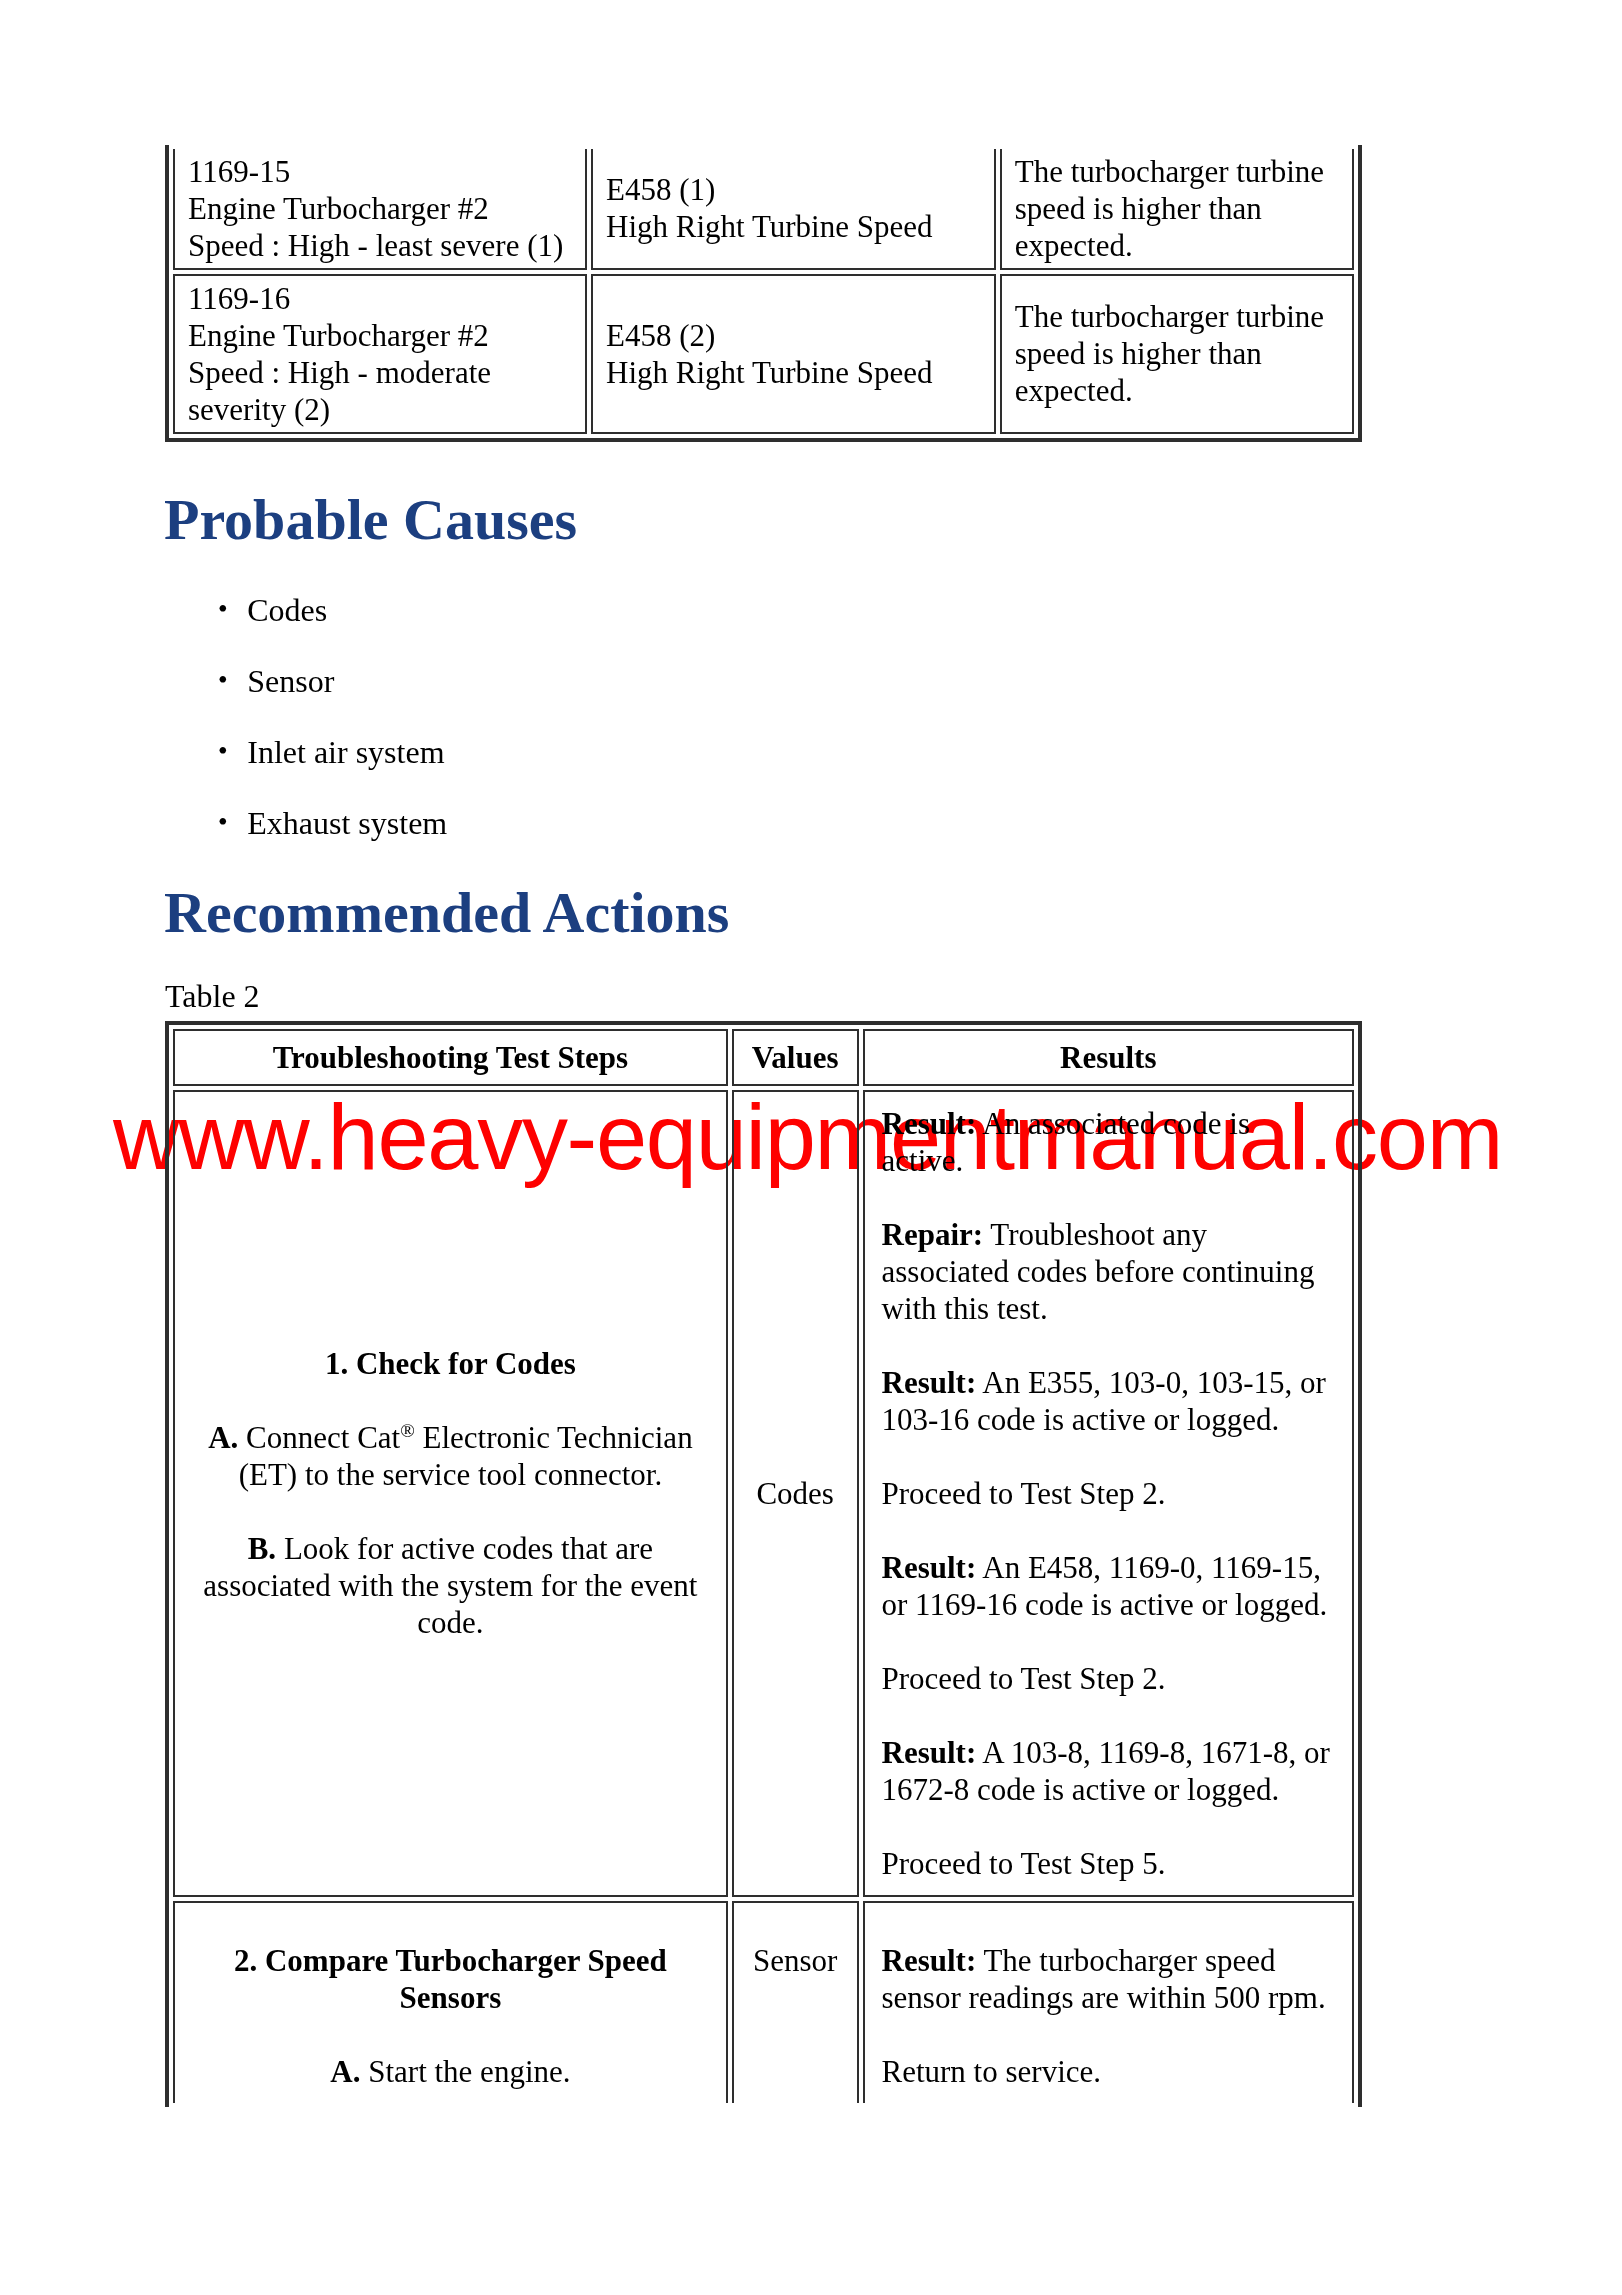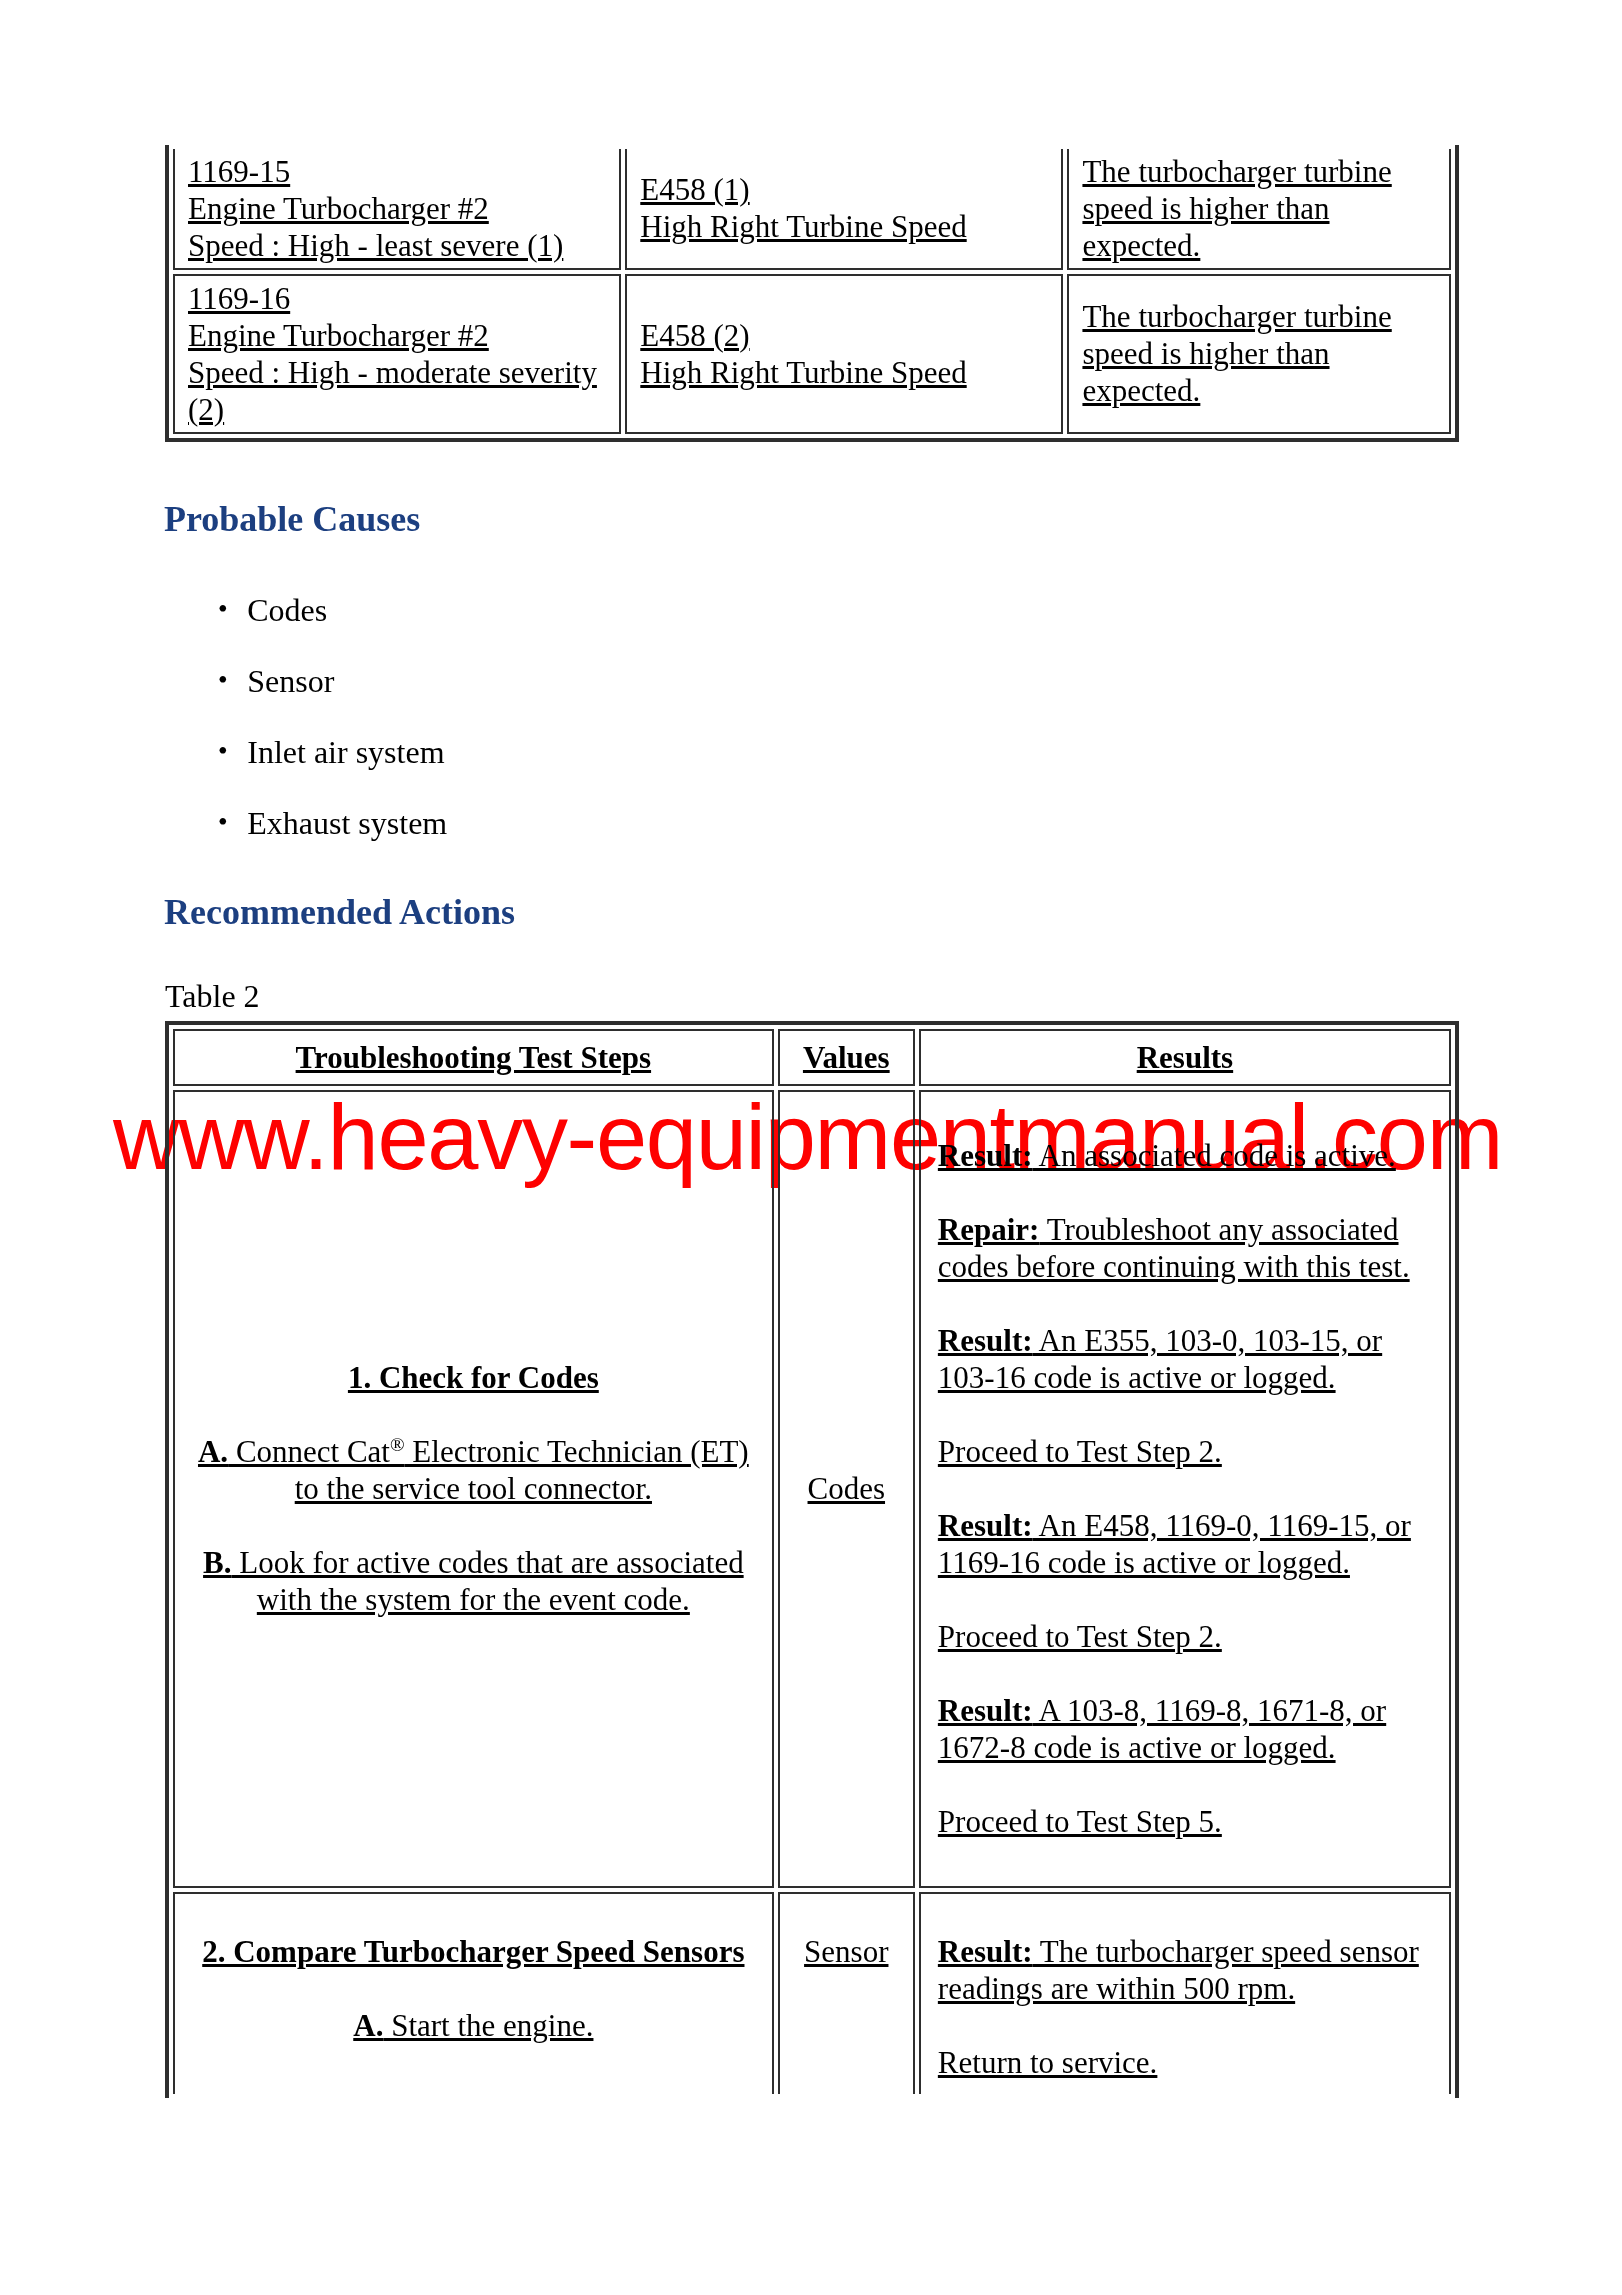--- a/index.html
+++ b/index.html
@@ -20,21 +20,21 @@
   #watermark{
     position:absolute;z-index:1;left:113px;top:1085px;
     font-family:"Liberation Sans", sans-serif;
     font-size:92px;letter-spacing:-1.3px;white-space:nowrap;
     color:var(--watermark-color);font-weight:400;
   }
   
   table.manual{
     border-collapse:separate;border-spacing:4.6px;
     border:4.6px solid var(--border-color);
-    width:1294px;table-layout:fixed;text-decoration:underline;
+    width:1197px;table-layout:fixed;
   }
   table.manual td{
     border:2.6px solid var(--border-color);
     font-size:31px;line-height:37px;
     padding:3.9px 13px;vertical-align:middle;text-align:left;
     overflow:hidden;
   }
   
   #code-table{border-top:none;}
   #code-table tr.first td{border-top:none;}
@@ -48,21 +48,21 @@
   #actions-table td p:first-child{margin-top:0;}
   #actions-table td p:last-child{margin-bottom:0;}
   #actions-table tr.main td{height:798px;}
   #actions-table tr.cut td{height:151px;vertical-align:top;padding-top:39px;}
   #actions-table td.values{text-align:center;}
   #actions-table td.steps{padding:13px 17px;text-align:center;}
   #actions-table td.results{padding:13px 17px;}
   sup{font-size:0.62em;line-height:0;}
   
   .h2{
-    font-size:36px;font-weight:bold;color:var(--heading-color);
+    font-size:58px;font-weight:bold;color:var(--heading-color);
     line-height:55px;white-space:nowrap;
   }
   #causes-list{list-style:none;margin:0;padding:0;}
   #causes-list li{
     font-size:32px;line-height:37px;margin-bottom:33px;white-space:nowrap;
   }
   #causes-list .bullet{display:inline-block;margin-right:19.6px;transform:translateY(-2.6px);font-size:27.5px;}
   #table2-caption{
     width:1294px;text-align:left;font-size:32px;line-height:37px;
   }

